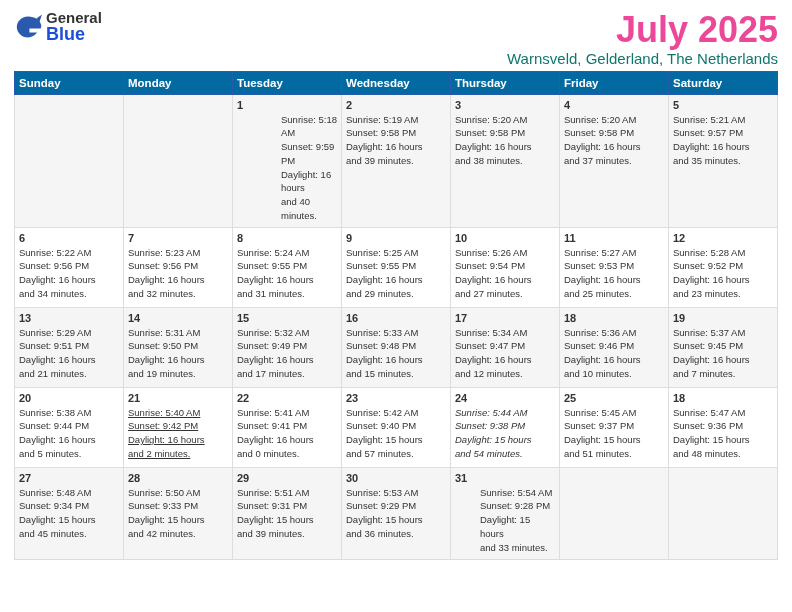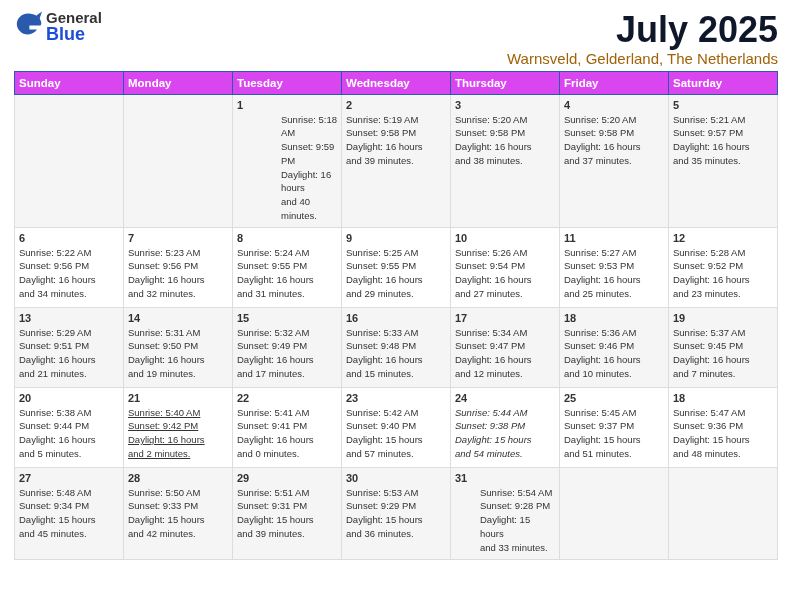--- a/index.html
+++ b/index.html
@@ -15,21 +15,21 @@
       padding: 10px 14px 8px 14px;
     }
     .header-row {
       display: flex;
       justify-content: space-between;
       align-items: flex-start;
       margin-bottom: 4px;
     }
     .logo {
       display: flex;
-      align-items: flex-start;
+      align-items: center;
       gap: 4px;
     }
     .logo-text {
       display: flex;
       flex-direction: column;
       line-height: 1;
     }
     .logo-general {
       font-size: 15px;
       font-weight: bold;
@@ -43,34 +43,34 @@
     .logo-icon {
       width: 28px;
       height: 28px;
     }
     .title-block {
       text-align: right;
     }
     .main-title {
       font-size: 36px;
       font-weight: bold;
-      color: #0f172a;
+      color: #ec4899;
       line-height: 1.1;
     }
     .subtitle {
       font-size: 15px;
-      color: #a16207;
+      color: #0f766e;
     }
     table {
       width: 100%;
       border-collapse: collapse;
       table-layout: fixed;
     }
     thead tr {
-      background-color: #d946ef;
+      background-color: #0369a1;
       color: #fff;
     }
     thead th {
       font-size: 11.5px;
       font-weight: bold;
       padding: 5px 4px;
       text-align: left;
       border: 1px solid #2a5aad;
     }
     tbody tr {

